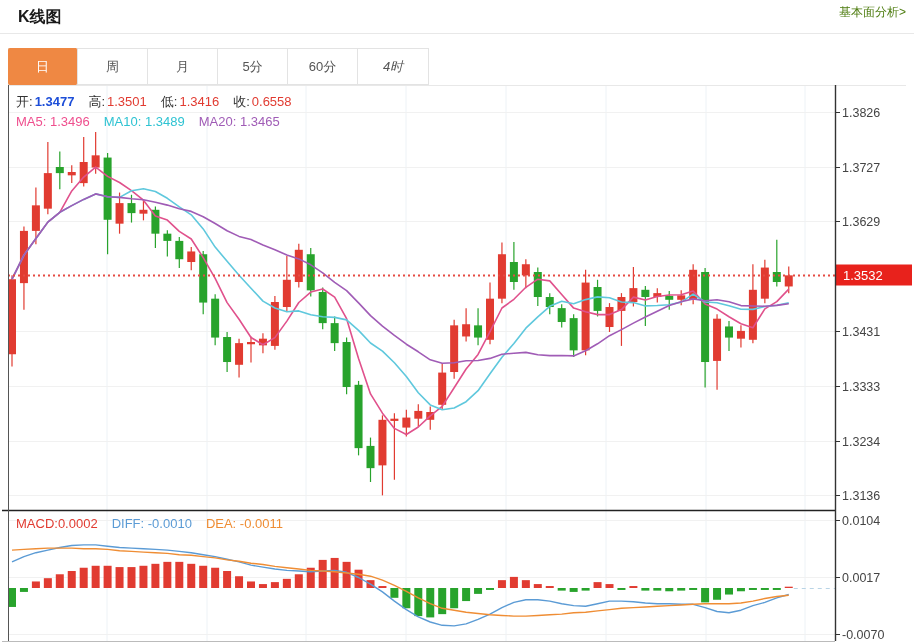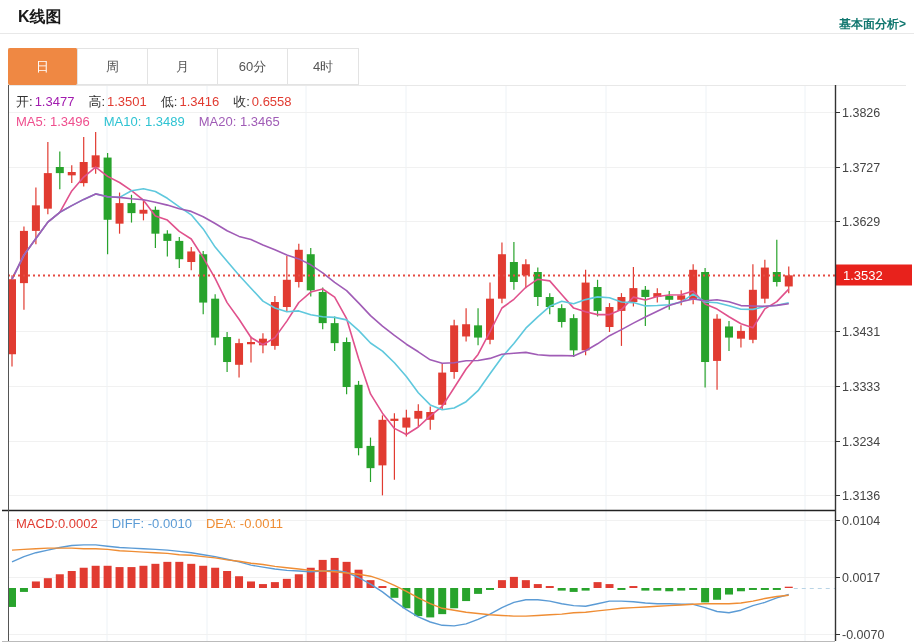--- a/index.html
+++ b/index.html
@@ -1,41 +1,42 @@
 <!DOCTYPE html>
 <html><head>
 <meta charset="utf-8">
 <style>
   html,body{margin:0;padding:0;background:#fff;font-family:"Liberation Sans","DejaVu Sans",sans-serif;}
   #app{position:relative;width:914px;height:643px;background:#fff;overflow:hidden;}
   .page-title{position:absolute;left:18px;top:7px;font-size:16px;font-weight:bold;color:#1a1a1a;}
-  .top-link{position:absolute;right:8px;top:16px;font-size:12px;color:#0f766e;text-decoration:none;cursor:pointer;font-weight:bold;}
+  .top-link{position:absolute;right:8px;top:4px;font-size:12px;color:#4d7c0f;text-decoration:none;cursor:pointer;}
   .divider{position:absolute;left:0;top:33px;width:914px;height:1px;background:#e8e8e8;}
   #tabbar{position:absolute;left:8px;top:48px;height:37px;display:flex;border:1px solid #e3e3e3;box-sizing:border-box;background:#fff;}
   .tab{width:70px;height:100%;display:flex;align-items:center;justify-content:center;font-size:13px;color:#555;border-right:1px solid #e3e3e3;cursor:pointer;box-sizing:border-box;background:#fff;}
-  .tab:last-child{border-right:none;}
+  .tab:last-child{border-right:none;font-style:italic;}
   .tab.active{color:#fff;border-radius:2px;margin:-1px 0 -1px -1px;height:37px;}
   #chart-wrap{position:absolute;left:0;top:0;width:914px;height:643px;}
   .legend{position:absolute;font-size:13px;white-space:nowrap;z-index:5;}
   .legend .lbl{color:#333;margin-right:2px;}
   .legend .val{margin-right:14px;}
   svg{position:absolute;left:0;top:0;}
 </style>
 </head>
 <body>
 <div id="app">
 
   <div class="page-title">K线图</div>
   <a class="top-link">基本面分析&gt;</a>
   <div class="divider"></div>
 
   <div id="tabbar">
       <div class="tab active" style="background: rgb(239, 136, 67);">日</div>
       <div class="tab">周</div>
       <div class="tab">月</div>
+      <div class="tab">5分</div>
       <div class="tab">60分</div>
       <div class="tab">4时</div>
     </div>
 
   <div id="chart-wrap">
     <svg id="chart-svg" width="914" height="643">
         <line x1="107" y1="85" x2="107" y2="641" stroke="#edf2f6" stroke-width="1"></line>
         <line x1="207" y1="85" x2="207" y2="641" stroke="#edf2f6" stroke-width="1"></line>
         <line x1="306" y1="85" x2="306" y2="641" stroke="#edf2f6" stroke-width="1"></line>
         <line x1="406" y1="85" x2="406" y2="641" stroke="#edf2f6" stroke-width="1"></line>
@@ -282,21 +283,21 @@
         <polyline points="12,550.1 23.95,549.4 35.9,548.8 47.849999999999994,548.1 59.8,548.1 71.75,548.1 83.69999999999999,548.8 95.64999999999999,548.8 107.6,549.4 119.55,550.7 131.5,551.4 143.45,552.1 155.39999999999998,552.7 167.35,553.4 179.29999999999998,554.7 191.25,555.3 203.2,556.6 215.14999999999998,557.9 227.1,559.9 239.04999999999998,561.2 251,563.2 262.95,564.5 274.9,566.4 286.84999999999997,567.7 298.79999999999995,569.0 310.75,570.4 322.7,571.0 334.65,571.7 346.59999999999997,573.0 358.54999999999995,574.3 370.5,576.2 382.45,580.2 394.4,585.4 406.34999999999997,591.3 418.29999999999995,597.8 430.25,603.7 442.2,608.3 454.15,610.2 466.09999999999997,612.2 478.04999999999995,613.5 490,614.8 501.95,615.5 513.9,616.1 525.85,616.1 537.8,615.5 549.75,614.8 561.6999999999999,614.1 573.65,612.8 585.5999999999999,612.2 597.55,610.9 609.5,609.6 621.4499999999999,608.3 633.4,607.6 645.3499999999999,607.0 657.3,606.3 669.25,605.6 681.1999999999999,605.0 693.15,604.3 705.0999999999999,603.7 717.05,603.7 729,603.7 740.9499999999999,603.0 752.9,601.1 764.8499999999999,598.5 776.8,596.5 788.75,595.2" fill="none" stroke="#ef8d34" stroke-width="1.4" stroke-linejoin="round"></polyline>
         <line x1="793.75" y1="588.5" x2="835" y2="588.5" stroke="#b9d4e6" stroke-width="1" stroke-dasharray="4 4"></line>
         <line x1="8" y1="85.5" x2="906" y2="85.5" stroke="#e8e8e8" stroke-width="1"></line>
         <line x1="2" y1="510.5" x2="835" y2="510.5" stroke="#222" stroke-width="1.6"></line>
         <line x1="2" y1="641.5" x2="835" y2="641.5" stroke="#bbb" stroke-width="1"></line>
         <line x1="8.5" y1="85" x2="8.5" y2="641" stroke="#555" stroke-width="1"></line>
         <line x1="835.5" y1="85" x2="835.5" y2="641" stroke="#333" stroke-width="1.4"></line>
       </svg>
 
     <div class="legend" style="left:16px;top:93px;">
-      <span class="lbl">开:</span><span class="val" style="color: #a21caf;">1.3477</span><span class="lbl">高:</span><span class="val" style="color: rgb(225, 59, 49);">1.3501</span><span class="lbl">低:</span><span class="val" style="color: rgb(225, 59, 49);">1.3416</span><span class="lbl">收:</span><span class="val" style="color: rgb(225, 59, 49);">0.6558</span>
+      <span class="lbl">开:</span><span class="val" style="color: #1d4ed8; font-weight: bold;">1.3477</span><span class="lbl">高:</span><span class="val" style="color: rgb(225, 59, 49);">1.3501</span><span class="lbl">低:</span><span class="val" style="color: rgb(225, 59, 49);">1.3416</span><span class="lbl">收:</span><span class="val" style="color: rgb(225, 59, 49);">0.6558</span>
     </div>
     <div class="legend" style="left:16px;top:114px;">
       <span class="ma5l" style="color: rgb(239, 79, 142);">MA5:</span> <span class="ma5v val" style="color: rgb(239, 79, 142);">1.3496</span><span class="ma10l" style="color: rgb(46, 195, 210);">MA10:</span> <span class="ma10v val" style="color: rgb(46, 195, 210);">1.3489</span><span class="ma20l" style="color: rgb(160, 92, 182);">MA20:</span> <span class="ma20v val" style="color: rgb(160, 92, 182);">1.3465</span>
     </div>
     <div class="legend" style="left:16px;top:516px;">
       <span class="macdl" style="color: rgb(225, 59, 49);">MACD:</span><span class="macdv val" style="color: rgb(225, 59, 49);">0.0002</span><span class="diffl" style="color: rgb(91, 155, 213);">DIFF:</span> <span class="diffv val" style="color: rgb(91, 155, 213);">-0.0010</span><span class="deal" style="color: rgb(239, 141, 52);">DEA:</span> <span class="deav val" style="color: rgb(239, 141, 52);">-0.0011</span>
     </div>
   </div>
 </div>
 

